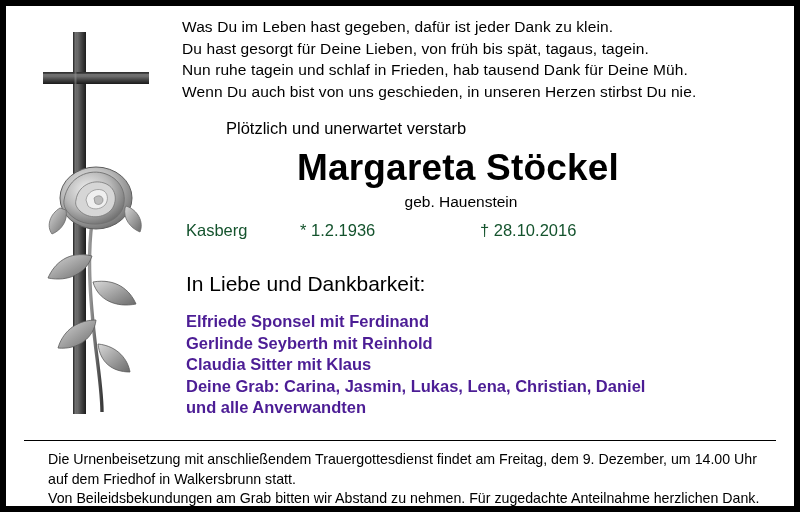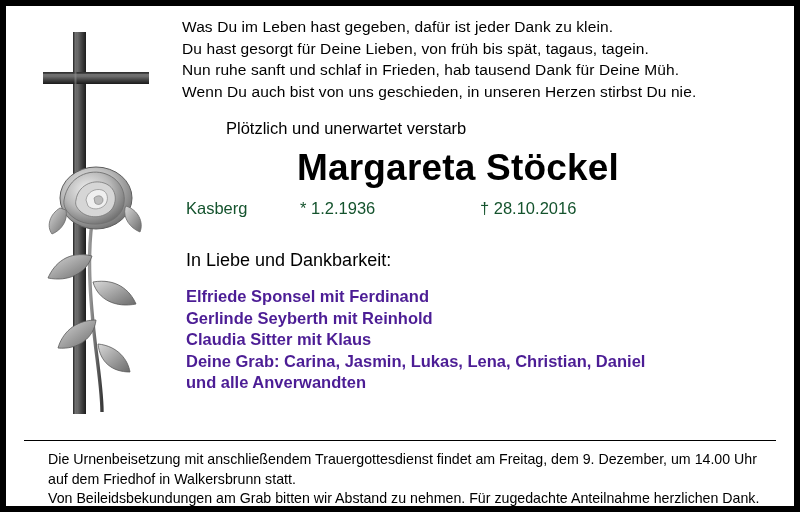--- a/index.html
+++ b/index.html
@@ -80,21 +80,21 @@
     font-size: 16.5px;
     color: #14532d;
   }
   .dates .place { position: absolute; left: 4px; top: 0; }
   .dates .born  { position: absolute; left: 118px; top: 0; }
   .dates .died  { position: absolute; left: 298px; top: 0; }
 
   .thanks {
     margin-top: 29px;
     margin-left: 4px;
-    font-size: 18px;
+    font-size: 21px;
     color: #000;
   }
   .family {
     margin-top: 15px;
     margin-left: 4px;
     font-size: 16.5px;
     font-weight: bold;
     line-height: 21.5px;
     color: #4c1d95;
   }
@@ -178,27 +178,28 @@
           <path d="M-36 10 C -46 16, -50 28, -44 36 C -34 32, -28 22, -30 12 Z" fill="url(#leaf)" stroke="#6a6a6a" stroke-width="0.8"></path>
           <path d="M30 8 C 42 12, 48 24, 44 34 C 34 30, 27 20, 29 10 Z" fill="url(#leaf)" stroke="#6a6a6a" stroke-width="0.8"></path>
         </g>
       </svg>
     </div>
 
     <div class="content">
       <div class="verse">
         <div>Was Du im Leben hast gegeben, dafür ist jeder Dank zu klein.</div>
         <div>Du hast gesorgt für Deine Lieben, von früh bis spät, tagaus, tagein.</div>
-        <div>Nun ruhe sanft und schlaf in Frieden, hab tausend Dank für Deine Müh.</div>
+        <div>Nun ruhe tagein und schlaf in Frieden, hab tausend Dank für Deine Müh.</div>
         <div>Wenn Du auch bist von uns geschieden, in unseren Herzen stirbst Du nie.</div>
       </div>
 
       <div class="intro">Plötzlich und unerwartet verstarb</div>
 
       <div class="name">Margareta Stöckel</div>
+      <div class="maiden">geb. Hauenstein</div>
 
       <div class="dates">
         <span class="place">Kasberg</span>
         <span class="born">* 1.2.1936</span>
         <span class="died">† 28.10.2016</span>
       </div>
 
       <div class="thanks">In Liebe und Dankbarkeit:</div>
 
       <div class="family">

